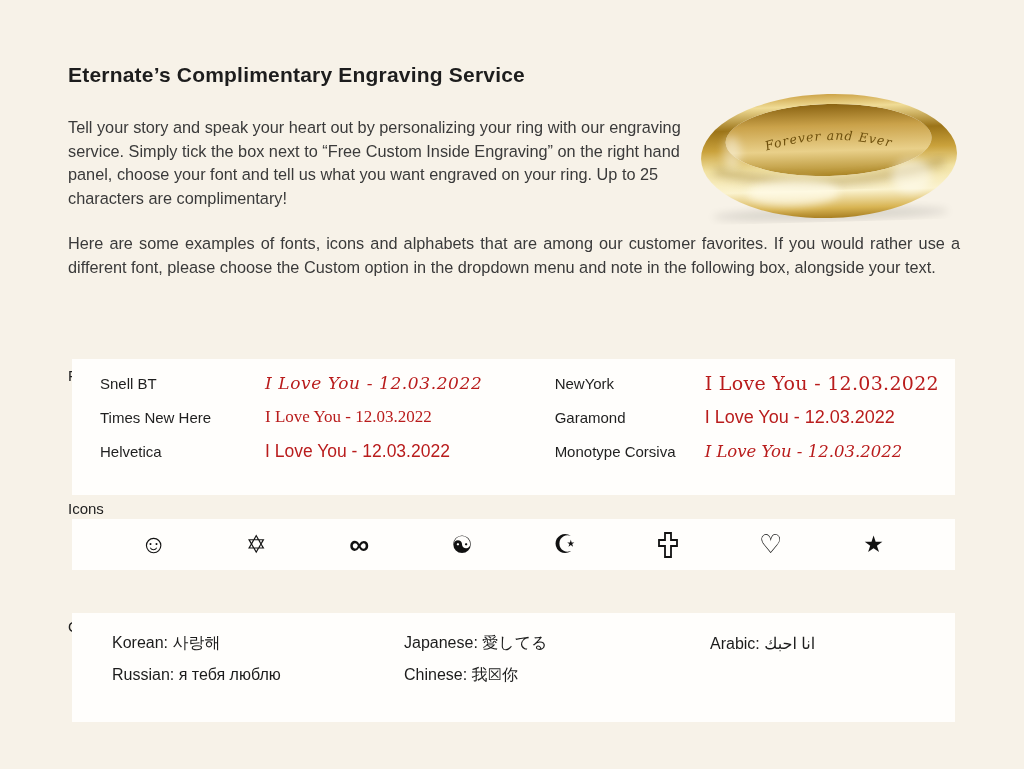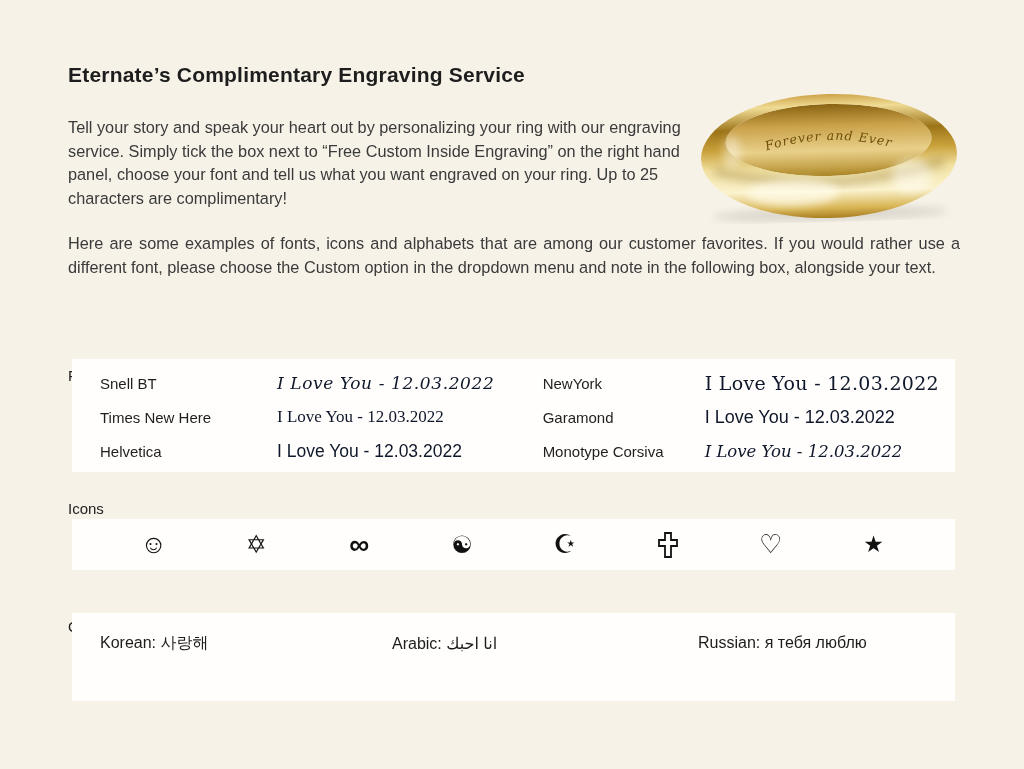--- a/index.html
+++ b/index.html
@@ -31,54 +31,54 @@
     position:absolute; left:68px;
     font-size:15px; font-weight:500; color:#222;margin-top:36px;
   }
   .lbl-fonts { top:331px; }
   .lbl-icons { top:464px; }
   .lbl-alpha { top:582px; }
   .panel {
     position:absolute; left:72px; width:883px;
     background:#fffefc;
   }
-  .fonts-panel { top:359px; height:113px; display:flex; padding:7px 16px 0 28px; }
+  .fonts-panel { top:359px; height:136px; display:flex; padding:7px 16px 0 28px; }
   .fonts-col { display:flex; flex-direction:column; }
   .fonts-col.left  { width:456px; }
   .fonts-col.right { flex:1; }
   .font-row { display:flex; align-items:center; height:34px; }
   .font-name { font-size:15px; color:#1f1f1f; }
   .fonts-col.left  .font-name { width:165px; }
   .fonts-col.right .font-name { width:150px; }
-  .font-sample { color:#0f172a; white-space:nowrap;margin-left:12px; }
+  .font-sample { color:#b91c1c; white-space:nowrap; }
   .s-script { font-family:"DejaVu Serif", serif; font-style:italic; font-size:17px; letter-spacing:0.6px; }
   .s-times  { font-family:"Liberation Serif", serif; font-size:17px; }
   .s-helv   { font-family:"Liberation Sans", sans-serif; font-size:17.5px; font-weight:500; }
   .s-ny     { font-family:"DejaVu Serif", serif; font-size:19px; letter-spacing:0.3px; }
   .s-gara   { font-family:"Liberation Sans", sans-serif; font-size:18px; }
   .s-cors   { font-family:"DejaVu Serif", serif; font-style:italic; font-size:16.5px; }
   .icons-panel {
     top:519px; height:51px;
     display:flex; align-items:center; justify-content:space-around;
     padding:0 30px; color:#111;
   }
   .icon-cell { display:flex; align-items:center; justify-content:center; width:40px; height:40px; }
   .g-smiley   { font-size:26px; }
   .g-magen    { font-size:25px; }
   .g-infinity { font-size:28px; font-weight:bold; }
   .g-yinyang  { font-size:24px; }
   .g-crescent { font-size:26px; }
   .g-heart    { font-size:26px; }
   .g-star     { font-size:23px; }
   .alpha-panel {
-    top:613px; height:88px;
+    top:613px; height:109px;
     display:grid;
     grid-template-columns:292px 306px auto;
     grid-auto-rows:32px;
-    padding:14px 0 0 28px;
+    padding:14px 0 0 40px;
     align-items:center;
   }
   .alpha-entry { font-size:16px; color:#1c1c1c; white-space:nowrap; }
   .alpha-lang { font-size:16px; }
   .alpha-text { font-size:16px; }
 </style>
 </head>
 <body>
 
 <h1 class="page-title">Eternate’s Complimentary Engraving Service</h1>
@@ -179,20 +179,28 @@
 </div>
 
 <div class="section-label lbl-alpha">Other Available Alphabets</div>
 
 <div class="panel alpha-panel">
   <div class="alpha-entry">
     <span class="alpha-lang">Korean:</span>
     <span class="alpha-text">사랑해</span>
   </div>
   <div class="alpha-entry">
+    <span class="alpha-lang">Japanese:</span>
+    <span class="alpha-text">愛してる</span>
+  </div>
+  <div class="alpha-entry">
     <span class="alpha-lang">Arabic:</span>
     <span class="alpha-text">انا احبك</span>
   </div>
   <div class="alpha-entry">
     <span class="alpha-lang">Russian:</span>
     <span class="alpha-text">я тебя люблю</span>
   </div>
+  <div class="alpha-entry">
+    <span class="alpha-lang">Chinese:</span>
+    <span class="alpha-text">我☒你</span>
+  </div>
 </div>
 
 </body></html>

